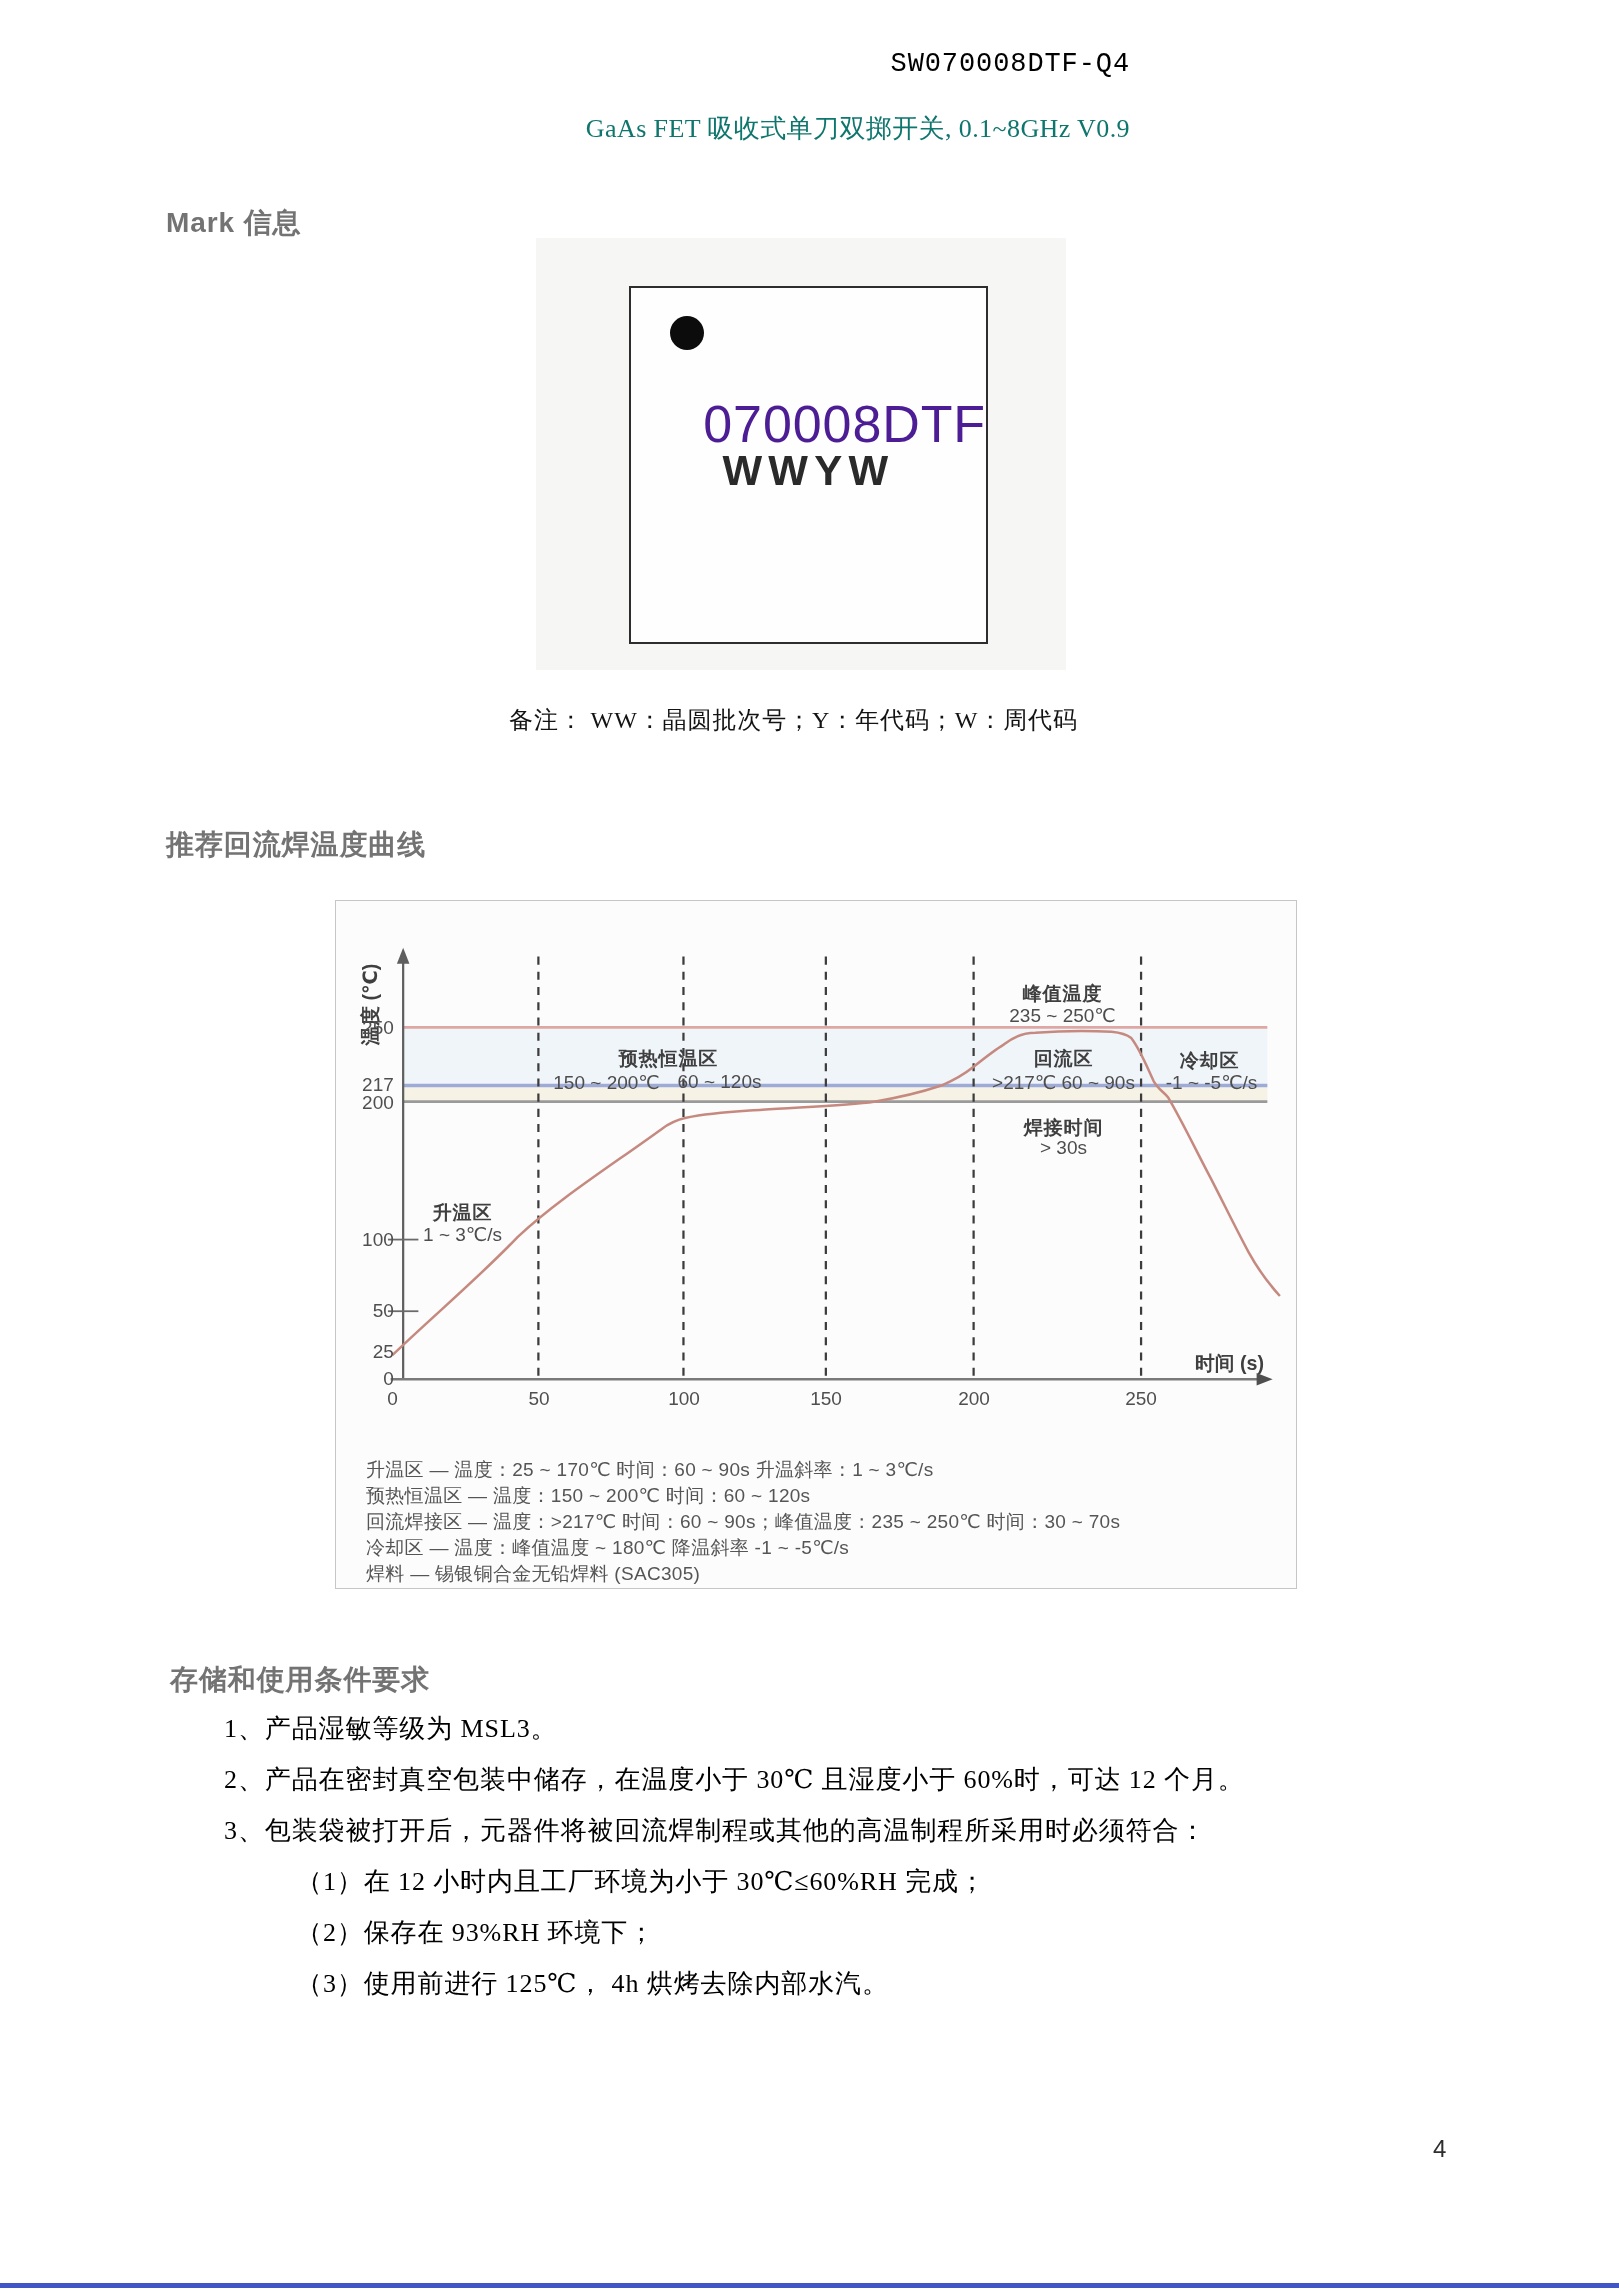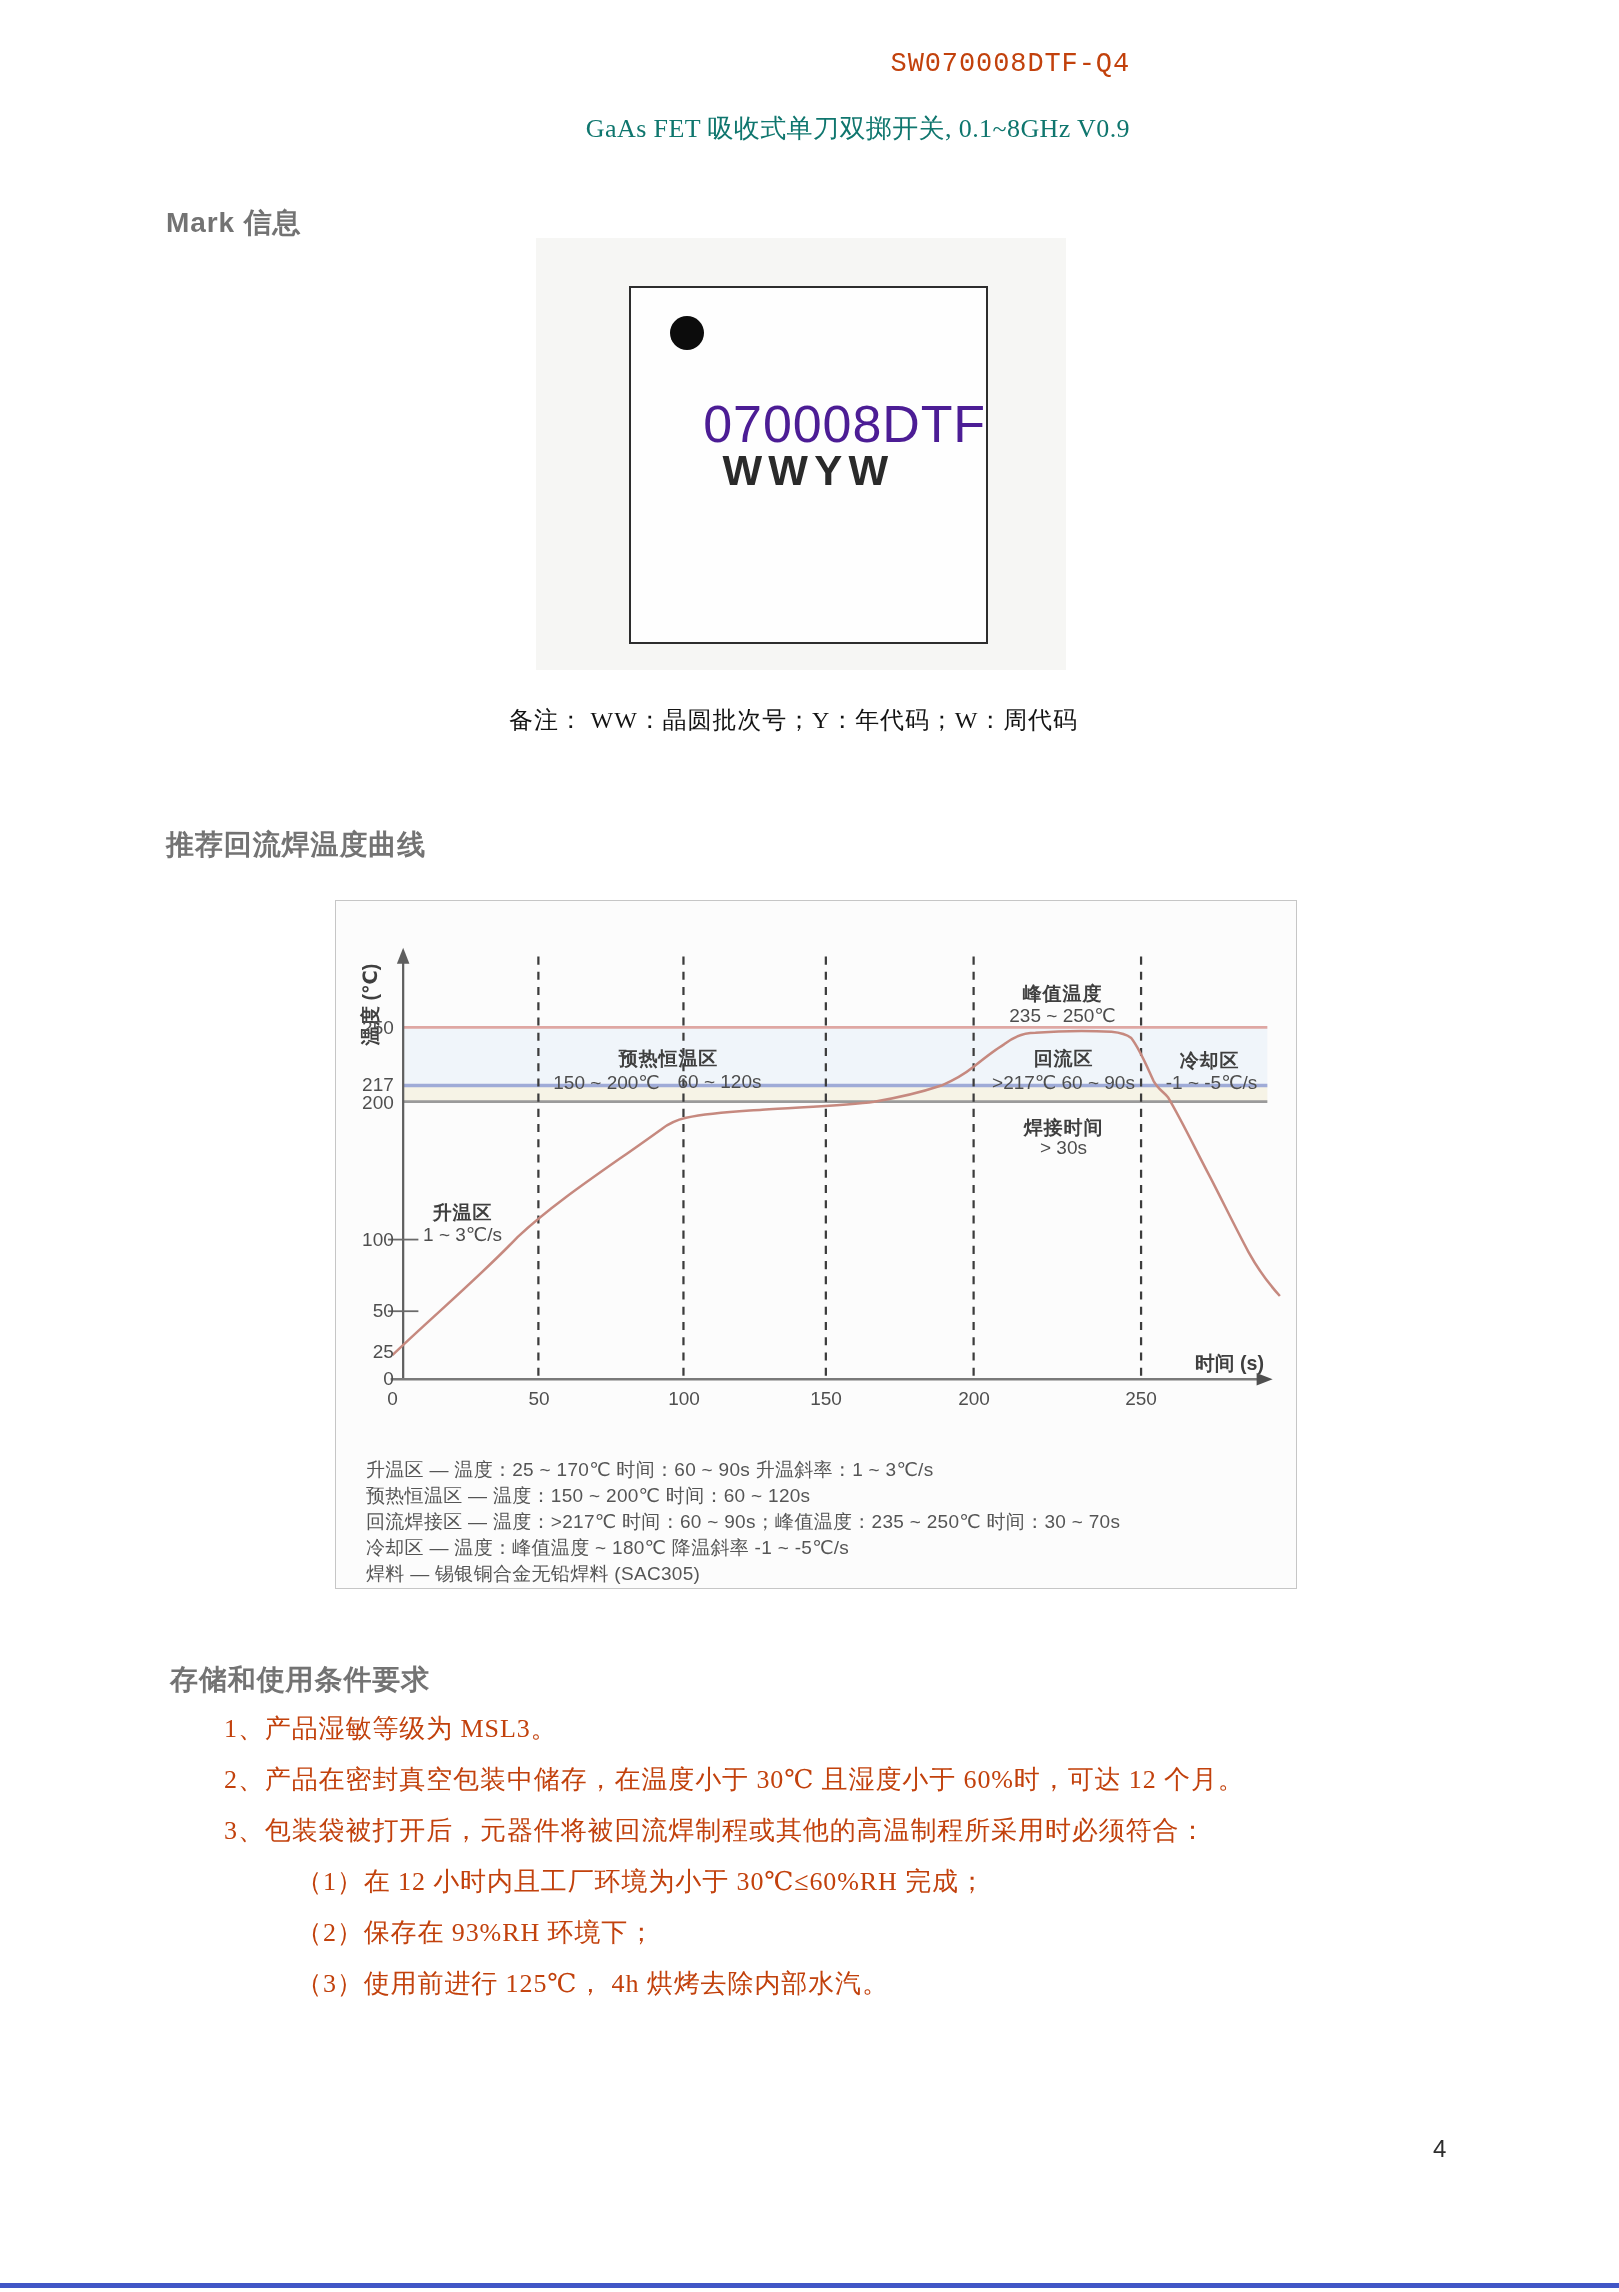--- a/index.html
+++ b/index.html
@@ -2,24 +2,24 @@
 <html style="font-size:14.3px"><head>
 <meta charset="utf-8">
 <style>
   html,body{margin:0;padding:0;background:#e8e8e8;}
   .page{position:relative;width:1619px;height:2293px;background:#ffffff;overflow:hidden;
         font-family:"Liberation Sans","DejaVu Sans",sans-serif;color:#111;}
   .abs{position:absolute;}
   .mono{font-family:"Liberation Mono","DejaVu Sans Mono",monospace;}
   .serif{font-family:"Liberation Serif","DejaVu Serif",serif;}
   .sec-title{font-size:28px;font-weight:bold;color:#737373;letter-spacing:0.9px;}
-  .hdr1{font-size:27px;color:#c2410c;letter-spacing:0.9px;}
+  .hdr1{font-size:27px;color:#000000;letter-spacing:0.9px;}
   .hdr2{font-size:26px;color:#0f766e;letter-spacing:0.4px;font-family:Liberation Serif, serif;}
   .note-line{font-size:24px;color:#131313;letter-spacing:0.9px;}
-  .list-line{font-size:26px;color:#c2410c;letter-spacing:0.9px;white-space:nowrap;}
+  .list-line{font-size:26px;color:#000000;letter-spacing:0.9px;white-space:nowrap;}
   .photo{background:#f6f6f4;}
   .chip-box{position:absolute;left:93px;top:48px;width:355px;height:354px;background:#fefefe;border:2.7px solid #2d2d2d;}
   .chip-dot{position:absolute;left:39px;top:28px;width:34px;height:34px;border-radius:50%;background:#0c0c0c;}
   .chip-l1{position:absolute;left:0;top:106px;width:100%;text-align:right;font-size:52px;font-weight:500;color:#4c1d95;letter-spacing:0.9px;}
   .chip-l2{position:absolute;left:0;top:159px;width:100%;text-align:center;font-size:42px;font-weight:600;color:#2a2a2a;letter-spacing:6.3px;}
   .chart-box{left:335px;top:900px;width:960px;height:687px;border:1.8px solid #c6c6c6;background:#fcfcfc;}
   .tick{font-size:19px;color:#4f4f4f;}
   .ytick{width:56px;text-align:right;left:1.8px;}
   .xtick{width:54px;text-align:center;top:487px;}
   .ann-l{font-size:19px;font-weight:600;color:#3f3f3f;text-align:center;letter-spacing:0.9px;white-space:nowrap;}

